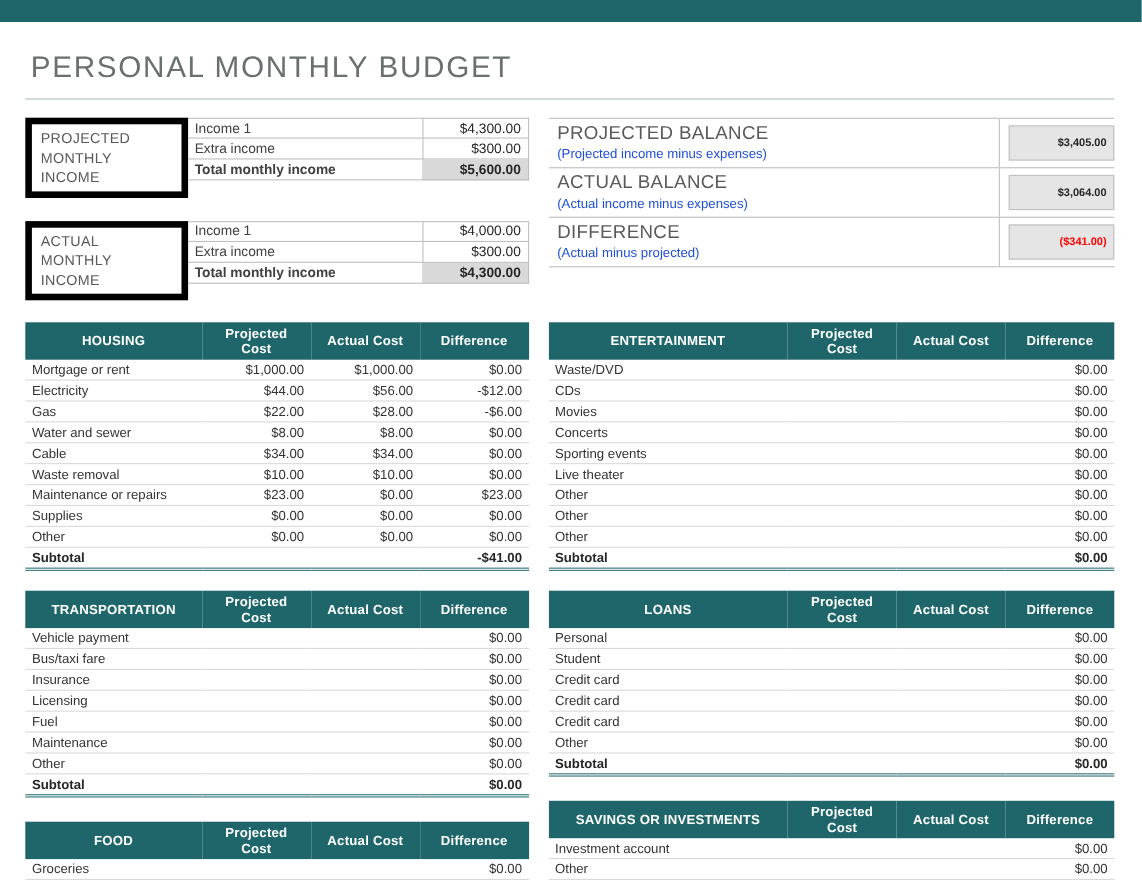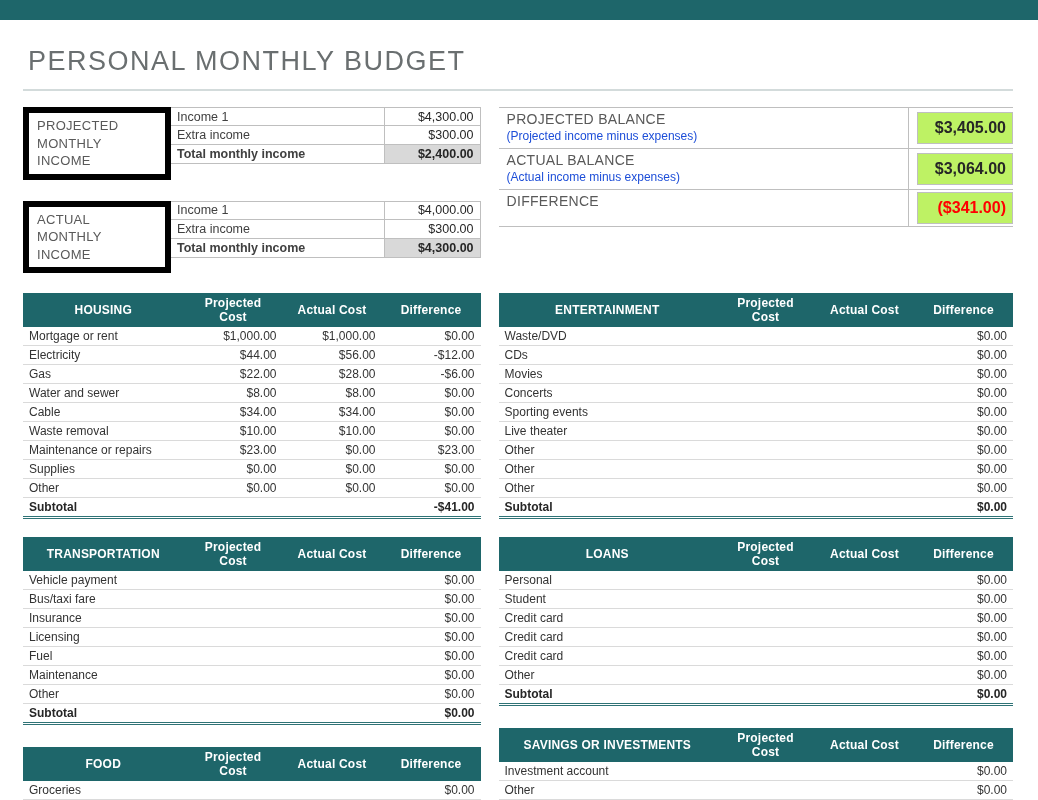--- a/index.html
+++ b/index.html
@@ -51,28 +51,28 @@
   .irow + .irow .icell { border-top: none; }
   .icell.lbl { flex: 1; color: #404040; border-right: 1px solid #bfbfbf; }
   .icell.val { width: 96px; justify-content: flex-end; }
   .irow.total .icell { font-weight: bold; }
   .irow.total .icell.val { background: #d9d9d9; }
 
   .balance-block { display: flex; flex-direction: column; }
   .brow { display: flex; border-top: 1px solid #bfbfbf; min-height: 38px; }
   .brow.last { border-bottom: 1px solid #bfbfbf; }
   .btext { flex: 1; padding: 3px 8px 5px; border-right: 1px solid #bfbfbf; }
-  .blabel { font-size: 14px; color: #595959; letter-spacing: .3px; }
+  .blabel { font-size: 17px; color: #595959; letter-spacing: .3px; }
   .bdesc { font-size: 12px; color: #1d4ed8; margin-top: 2px; }
   .bvalue {
     width: 96px; margin-left: 8px; align-self: center;
     height: 32px;
-    background: #bef264; border: 1px solid #bfbfbf;
+    background: #e5e5e5; border: 1px solid #bfbfbf;
     display: flex; align-items: center; justify-content: flex-end;
-    padding: 0 6px; font-weight: bold; font-size: 16px;
+    padding: 0 6px; font-weight: bold; font-size: 10px;
   }
   .bvalue.neg { color: #ff0000; }
 
   
   .tables-row { display: flex; gap: 18px; margin-top: 20px; align-items: flex-start; }
   .tables-left { width: 458px; }
   .tables-right { width: 515px; }
   .budget-section.mt { margin-top: 18px; }
   .budget-section.mt-lg { margin-top: 22px; }
 
@@ -117,21 +117,21 @@
           <div class="irow">
             <div class="icell lbl">Income 1</div>
             <div class="icell val">$4,300.00</div>
           </div>
           <div class="irow">
             <div class="icell lbl">Extra income</div>
             <div class="icell val">$300.00</div>
           </div>
           <div class="irow total">
             <div class="icell lbl">Total monthly income</div>
-            <div class="icell val">$2,400.00</div>
+            <div class="icell val">$5,600.00</div>
           </div>
         </div>
       </div>
 
       <div class="income-block">
         <div class="income-title">ACTUAL MONTHLY INCOME</div>
         <div class="income-grid">
           <div class="irow">
             <div class="icell lbl">Income 1</div>
             <div class="icell val">$4,000.00</div>
@@ -164,20 +164,21 @@
           <div class="btext">
             <div class="blabel">ACTUAL BALANCE</div>
             <div class="bdesc">(Actual income minus expenses)</div>
           </div>
           <div class="bvalue">$3,064.00</div>
         </div>
 
         <div class="brow last">
           <div class="btext">
             <div class="blabel">DIFFERENCE</div>
+            <div class="bdesc">(Actual minus projected)</div>
           </div>
           <div class="bvalue neg">($341.00)</div>
         </div>
 
       </div>
     </div>
 
   </div>
 
   <div class="tables-row">

